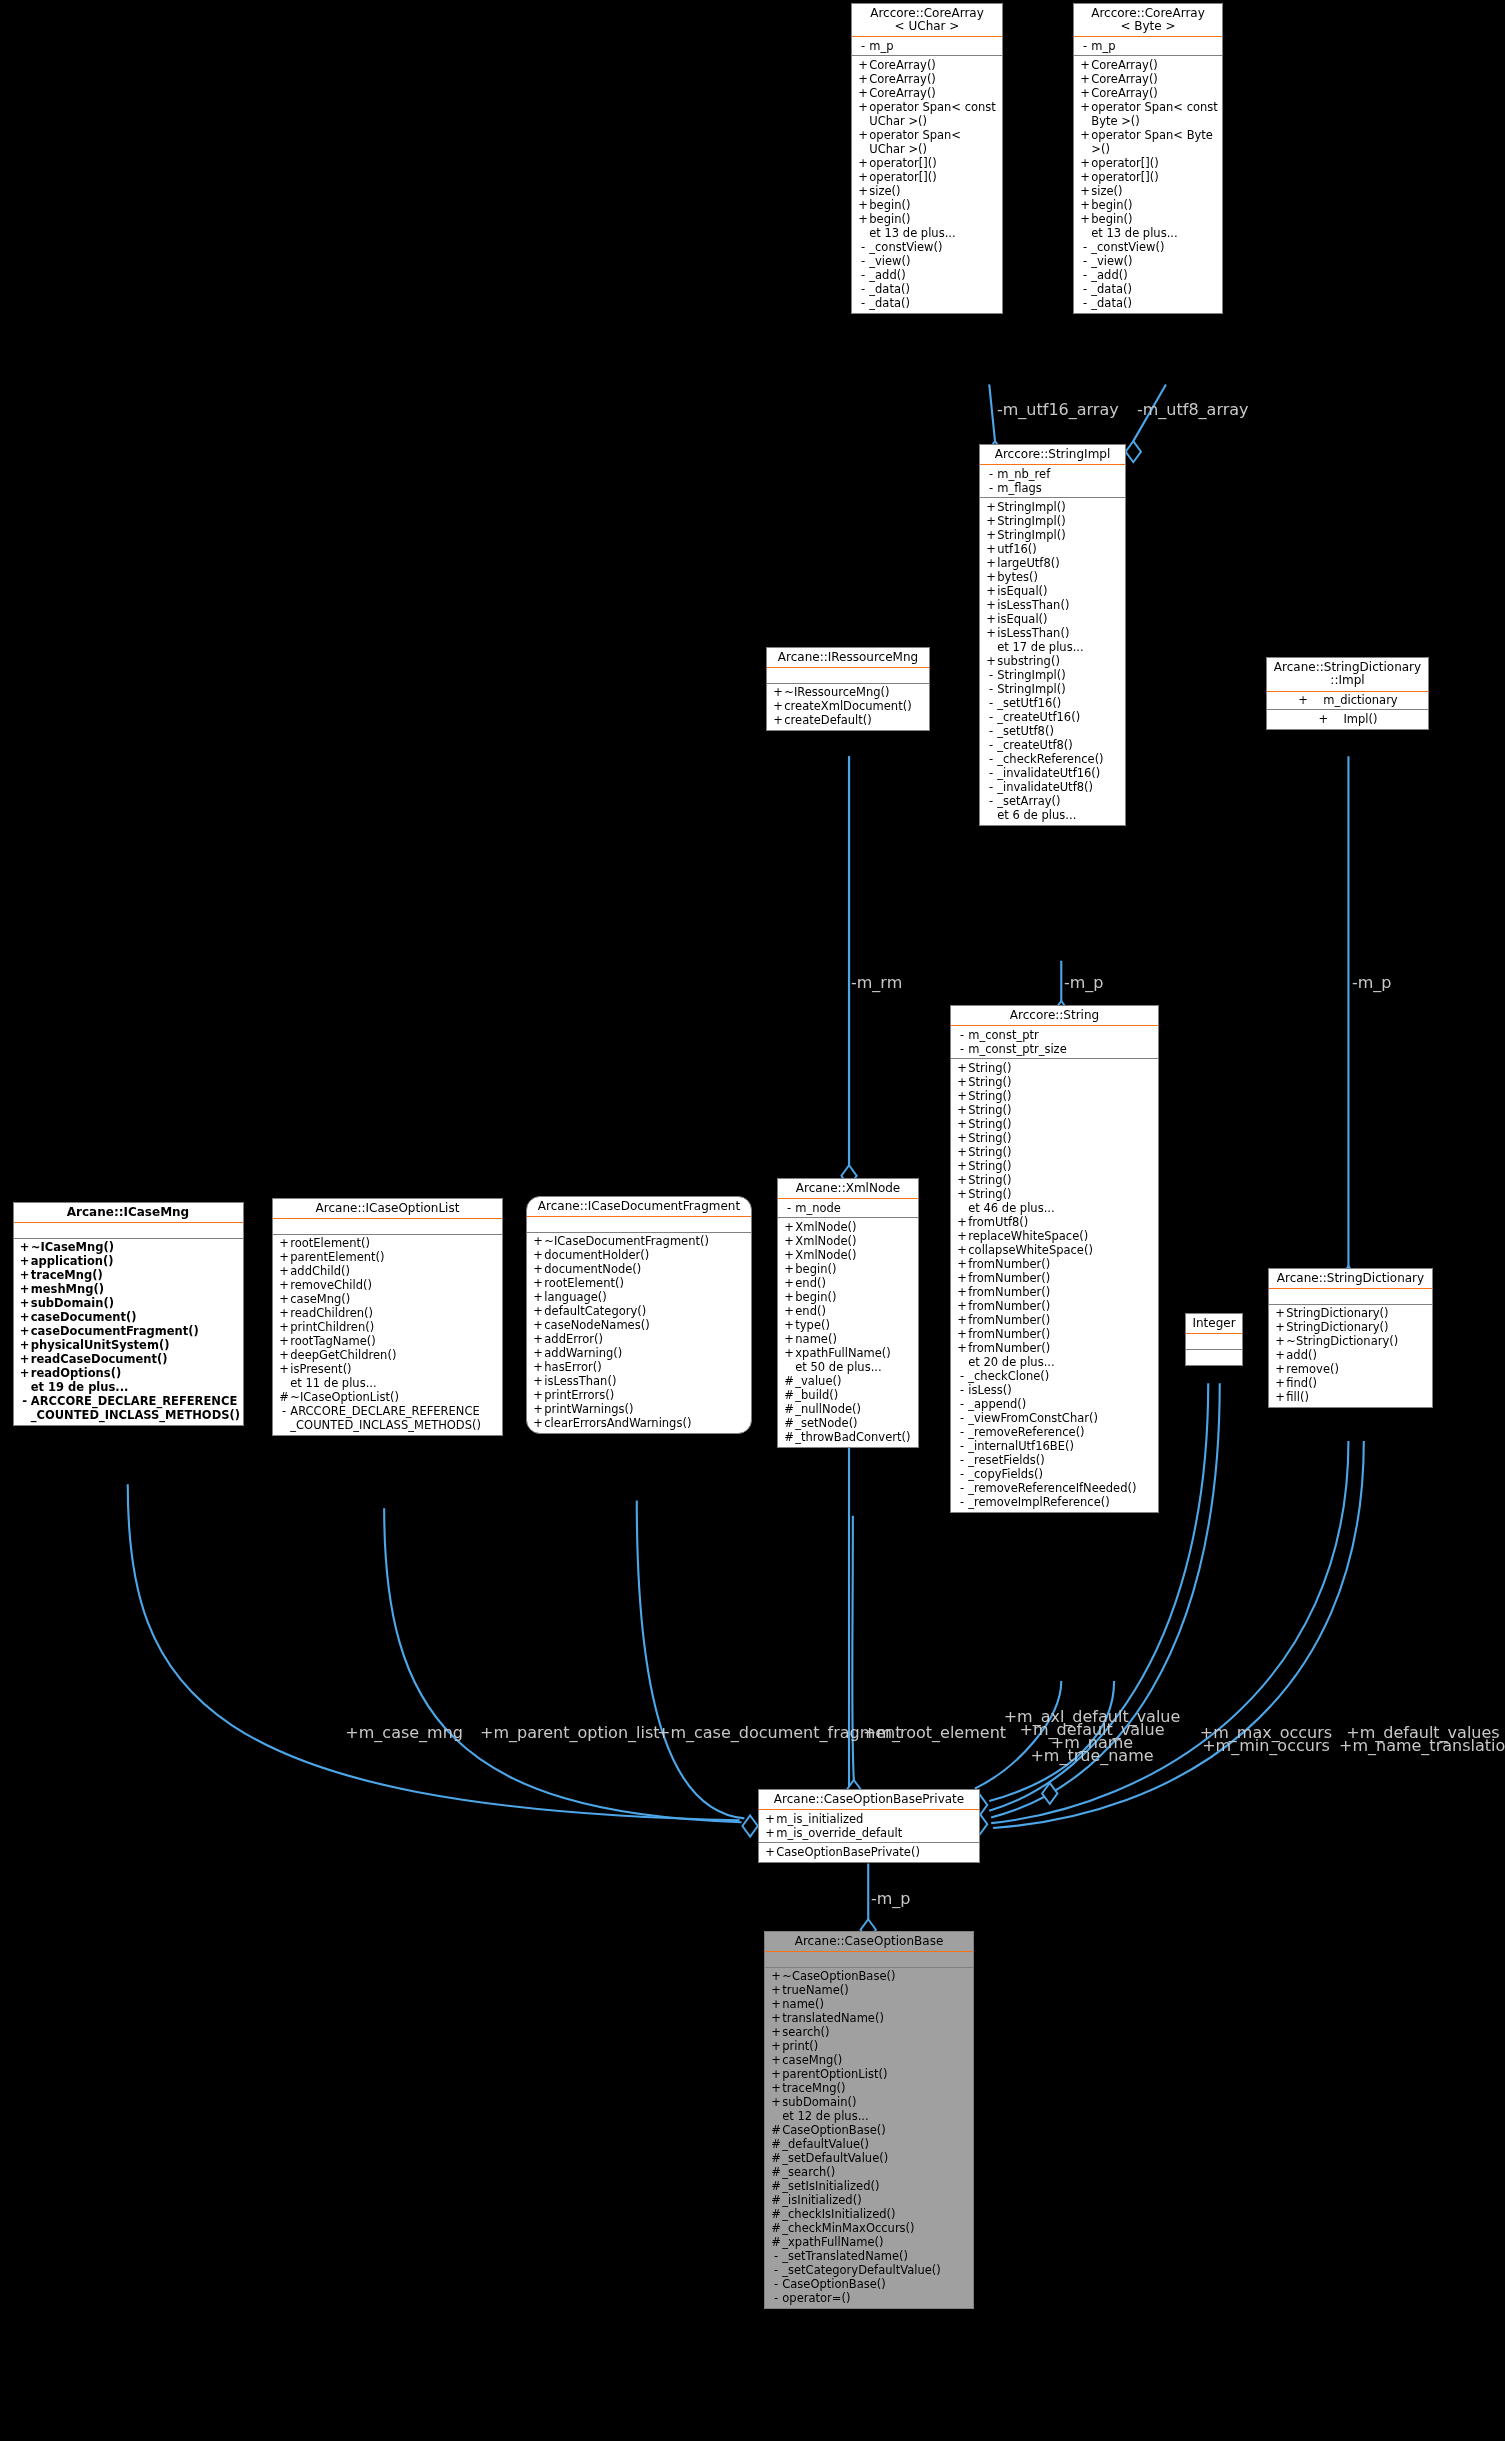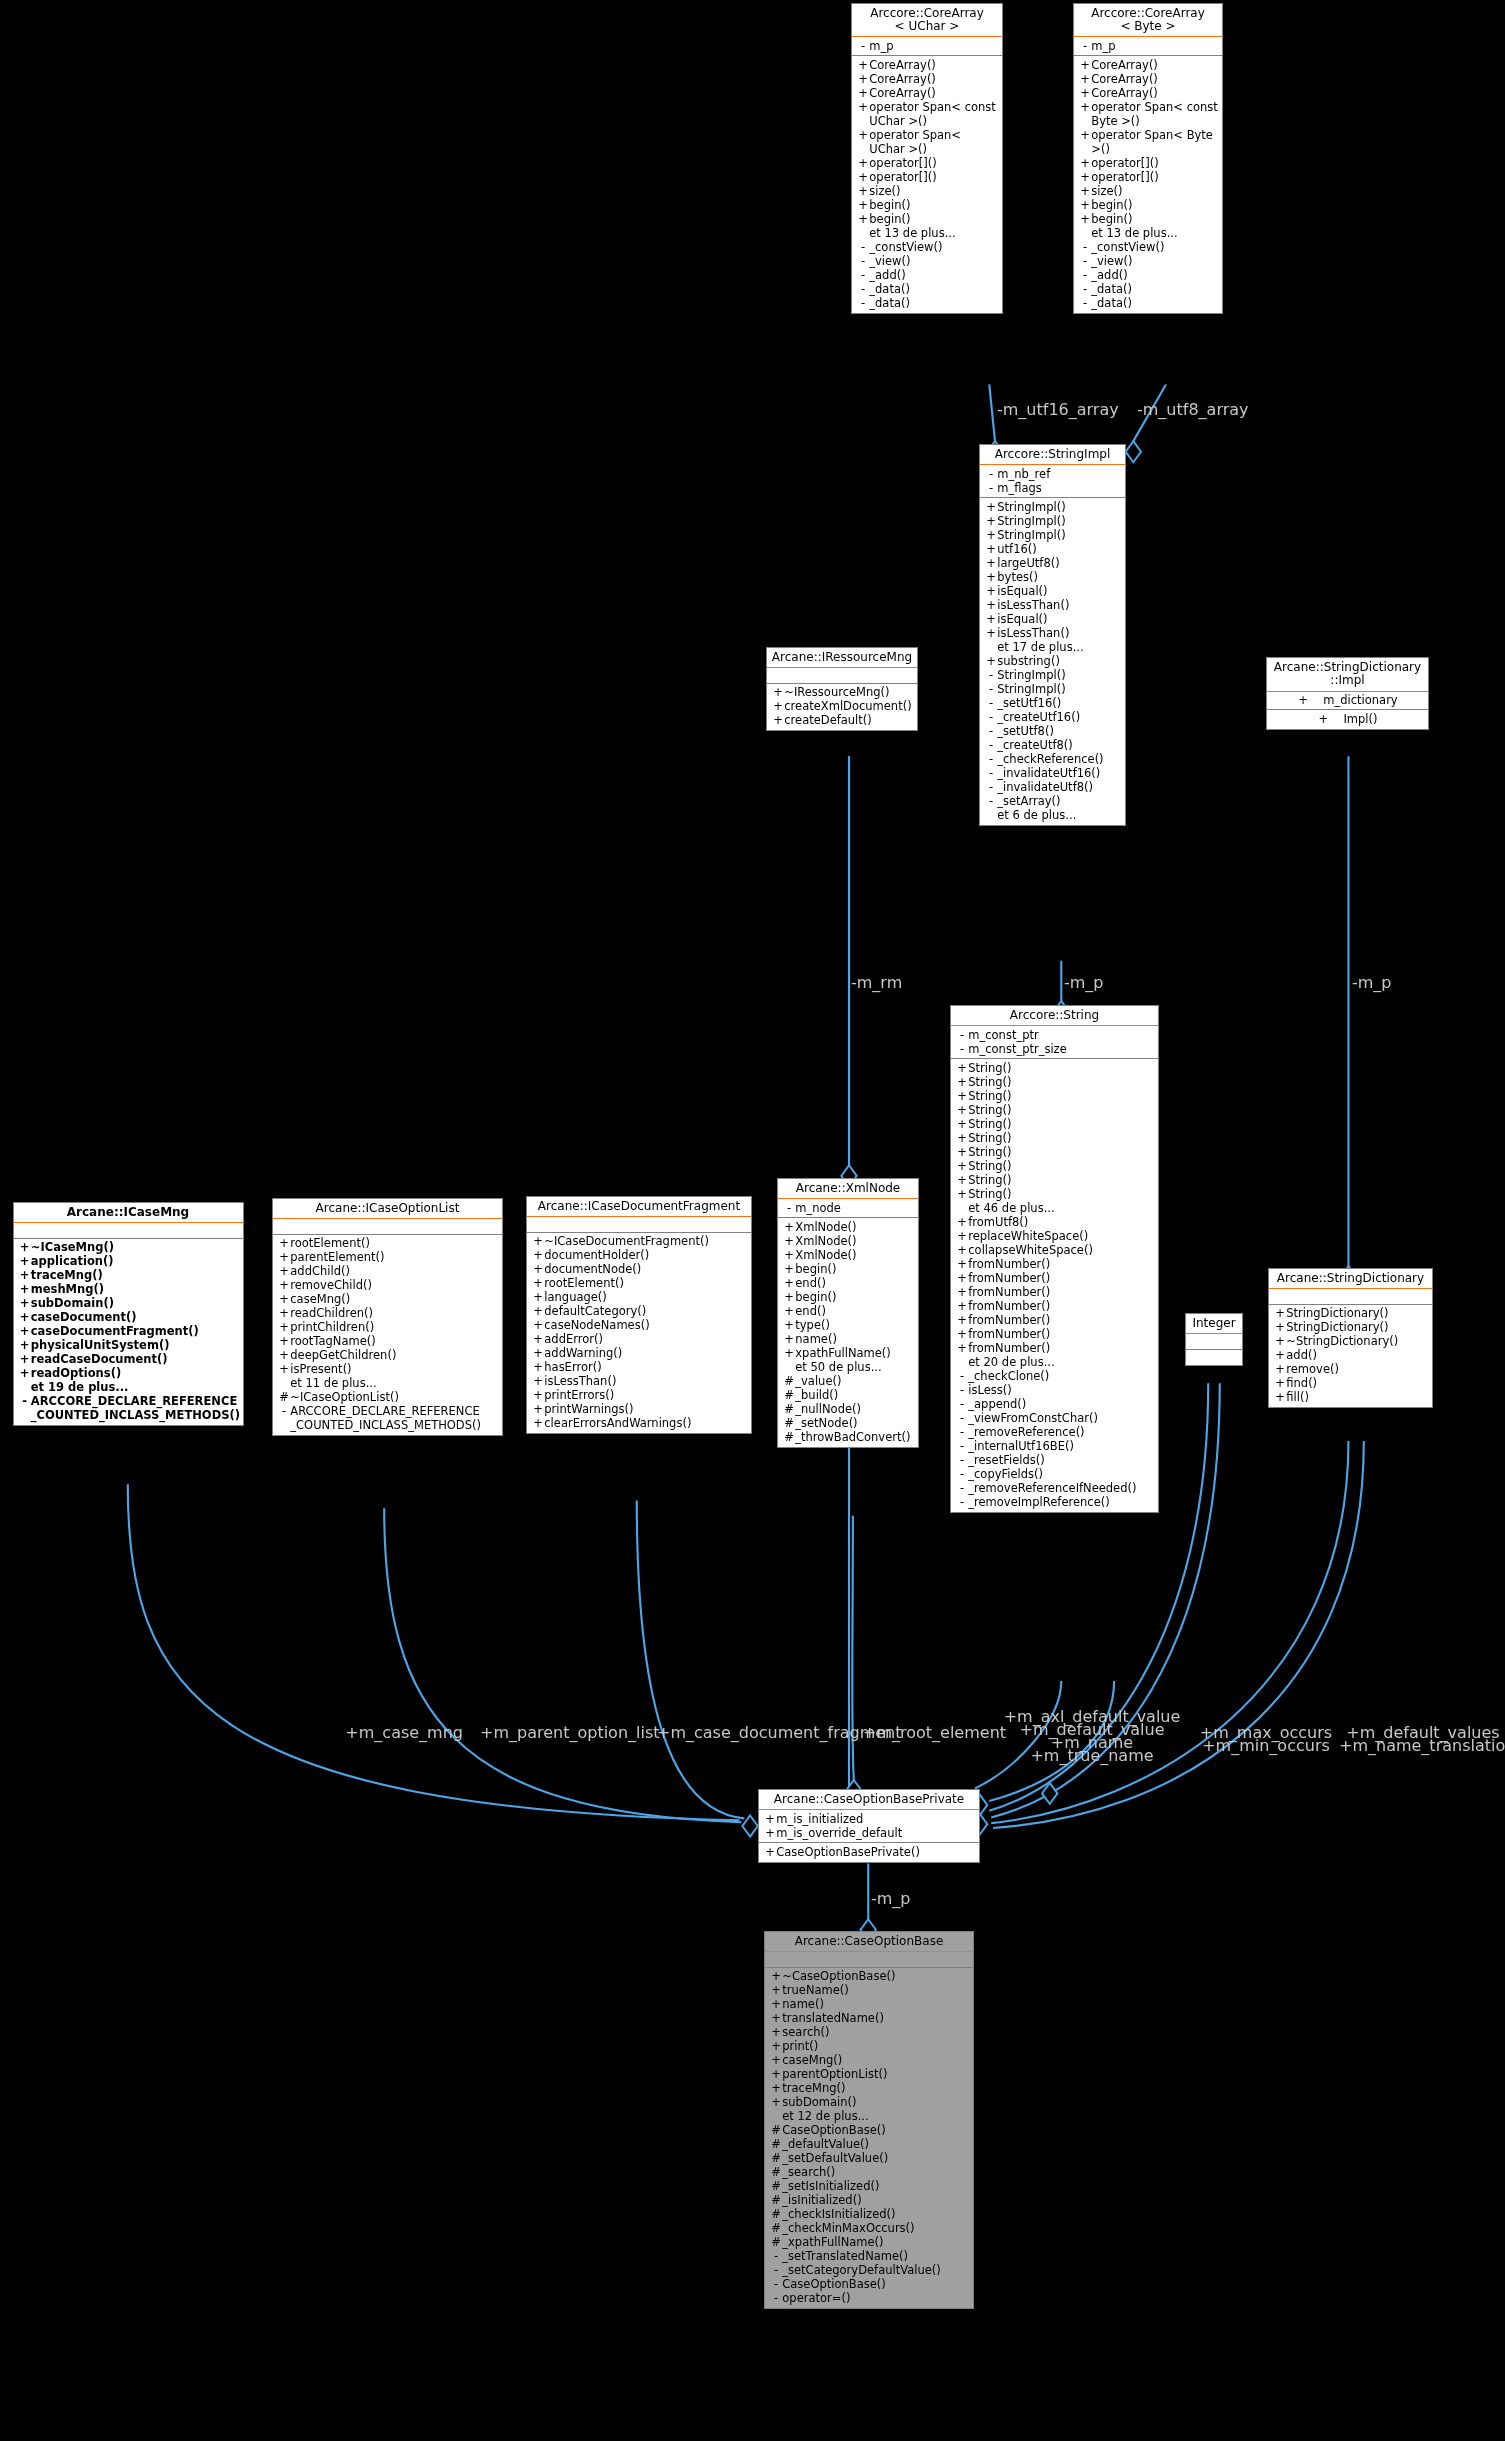--- a/index.html
+++ b/index.html
@@ -229,21 +229,21 @@
       <div class="mem"><span class="vis">-</span><span class="nm">_setUtf8()</span></div>
       <div class="mem"><span class="vis">-</span><span class="nm">_createUtf8()</span></div>
       <div class="mem"><span class="vis">-</span><span class="nm">_checkReference()</span></div>
       <div class="mem"><span class="vis">-</span><span class="nm">_invalidateUtf16()</span></div>
       <div class="mem"><span class="vis">-</span><span class="nm">_invalidateUtf8()</span></div>
       <div class="mem"><span class="vis">-</span><span class="nm">_setArray()</span></div>
       <div class="mem cont"><span class="vis">&nbsp;</span><span class="nm">et 6 de plus...</span></div>
     </div>
   </div>
 
-  <div class="node" style="left:766px; top:647px; width:152px;">
+  <div class="node" style="left:766px; top:647px; width:164px;">
     <div class="node-title">Arcane::IRessourceMng</div>
     <div class="node-attrs empty-row"></div>
     <div class="node-ops">
       <div class="mem"><span class="vis">+</span><span class="nm">~IRessourceMng()</span></div>
       <div class="mem"><span class="vis">+</span><span class="nm">createXmlDocument()</span></div>
       <div class="mem"><span class="vis">+</span><span class="nm">createDefault()</span></div>
     </div>
   </div>
 
   <div class="node" style="left:1266px; top:657px; width:163px;">
@@ -337,21 +337,21 @@
       <div class="mem"><span class="vis">+</span><span class="nm">rootTagName()</span></div>
       <div class="mem"><span class="vis">+</span><span class="nm">deepGetChildren()</span></div>
       <div class="mem"><span class="vis">+</span><span class="nm">isPresent()</span></div>
       <div class="mem cont"><span class="vis">&nbsp;</span><span class="nm">et 11 de plus...</span></div>
       <div class="mem"><span class="vis">#</span><span class="nm">~ICaseOptionList()</span></div>
       <div class="mem"><span class="vis">-</span><span class="nm">ARCCORE_DECLARE_REFERENCE
 _COUNTED_INCLASS_METHODS()</span></div>
     </div>
   </div>
 
-  <div class="node" style="left:526px; top:1196px; width:226px;">
+  <div class="node" style="left:526px; top:1196px; width:226px;border-radius:14px;">
     <div class="node-title">Arcane::ICaseDocumentFragment</div>
     <div class="node-attrs empty-row"></div>
     <div class="node-ops">
       <div class="mem"><span class="vis">+</span><span class="nm">~ICaseDocumentFragment()</span></div>
       <div class="mem"><span class="vis">+</span><span class="nm">documentHolder()</span></div>
       <div class="mem"><span class="vis">+</span><span class="nm">documentNode()</span></div>
       <div class="mem"><span class="vis">+</span><span class="nm">rootElement()</span></div>
       <div class="mem"><span class="vis">+</span><span class="nm">language()</span></div>
       <div class="mem"><span class="vis">+</span><span class="nm">defaultCategory()</span></div>
       <div class="mem"><span class="vis">+</span><span class="nm">caseNodeNames()</span></div>

